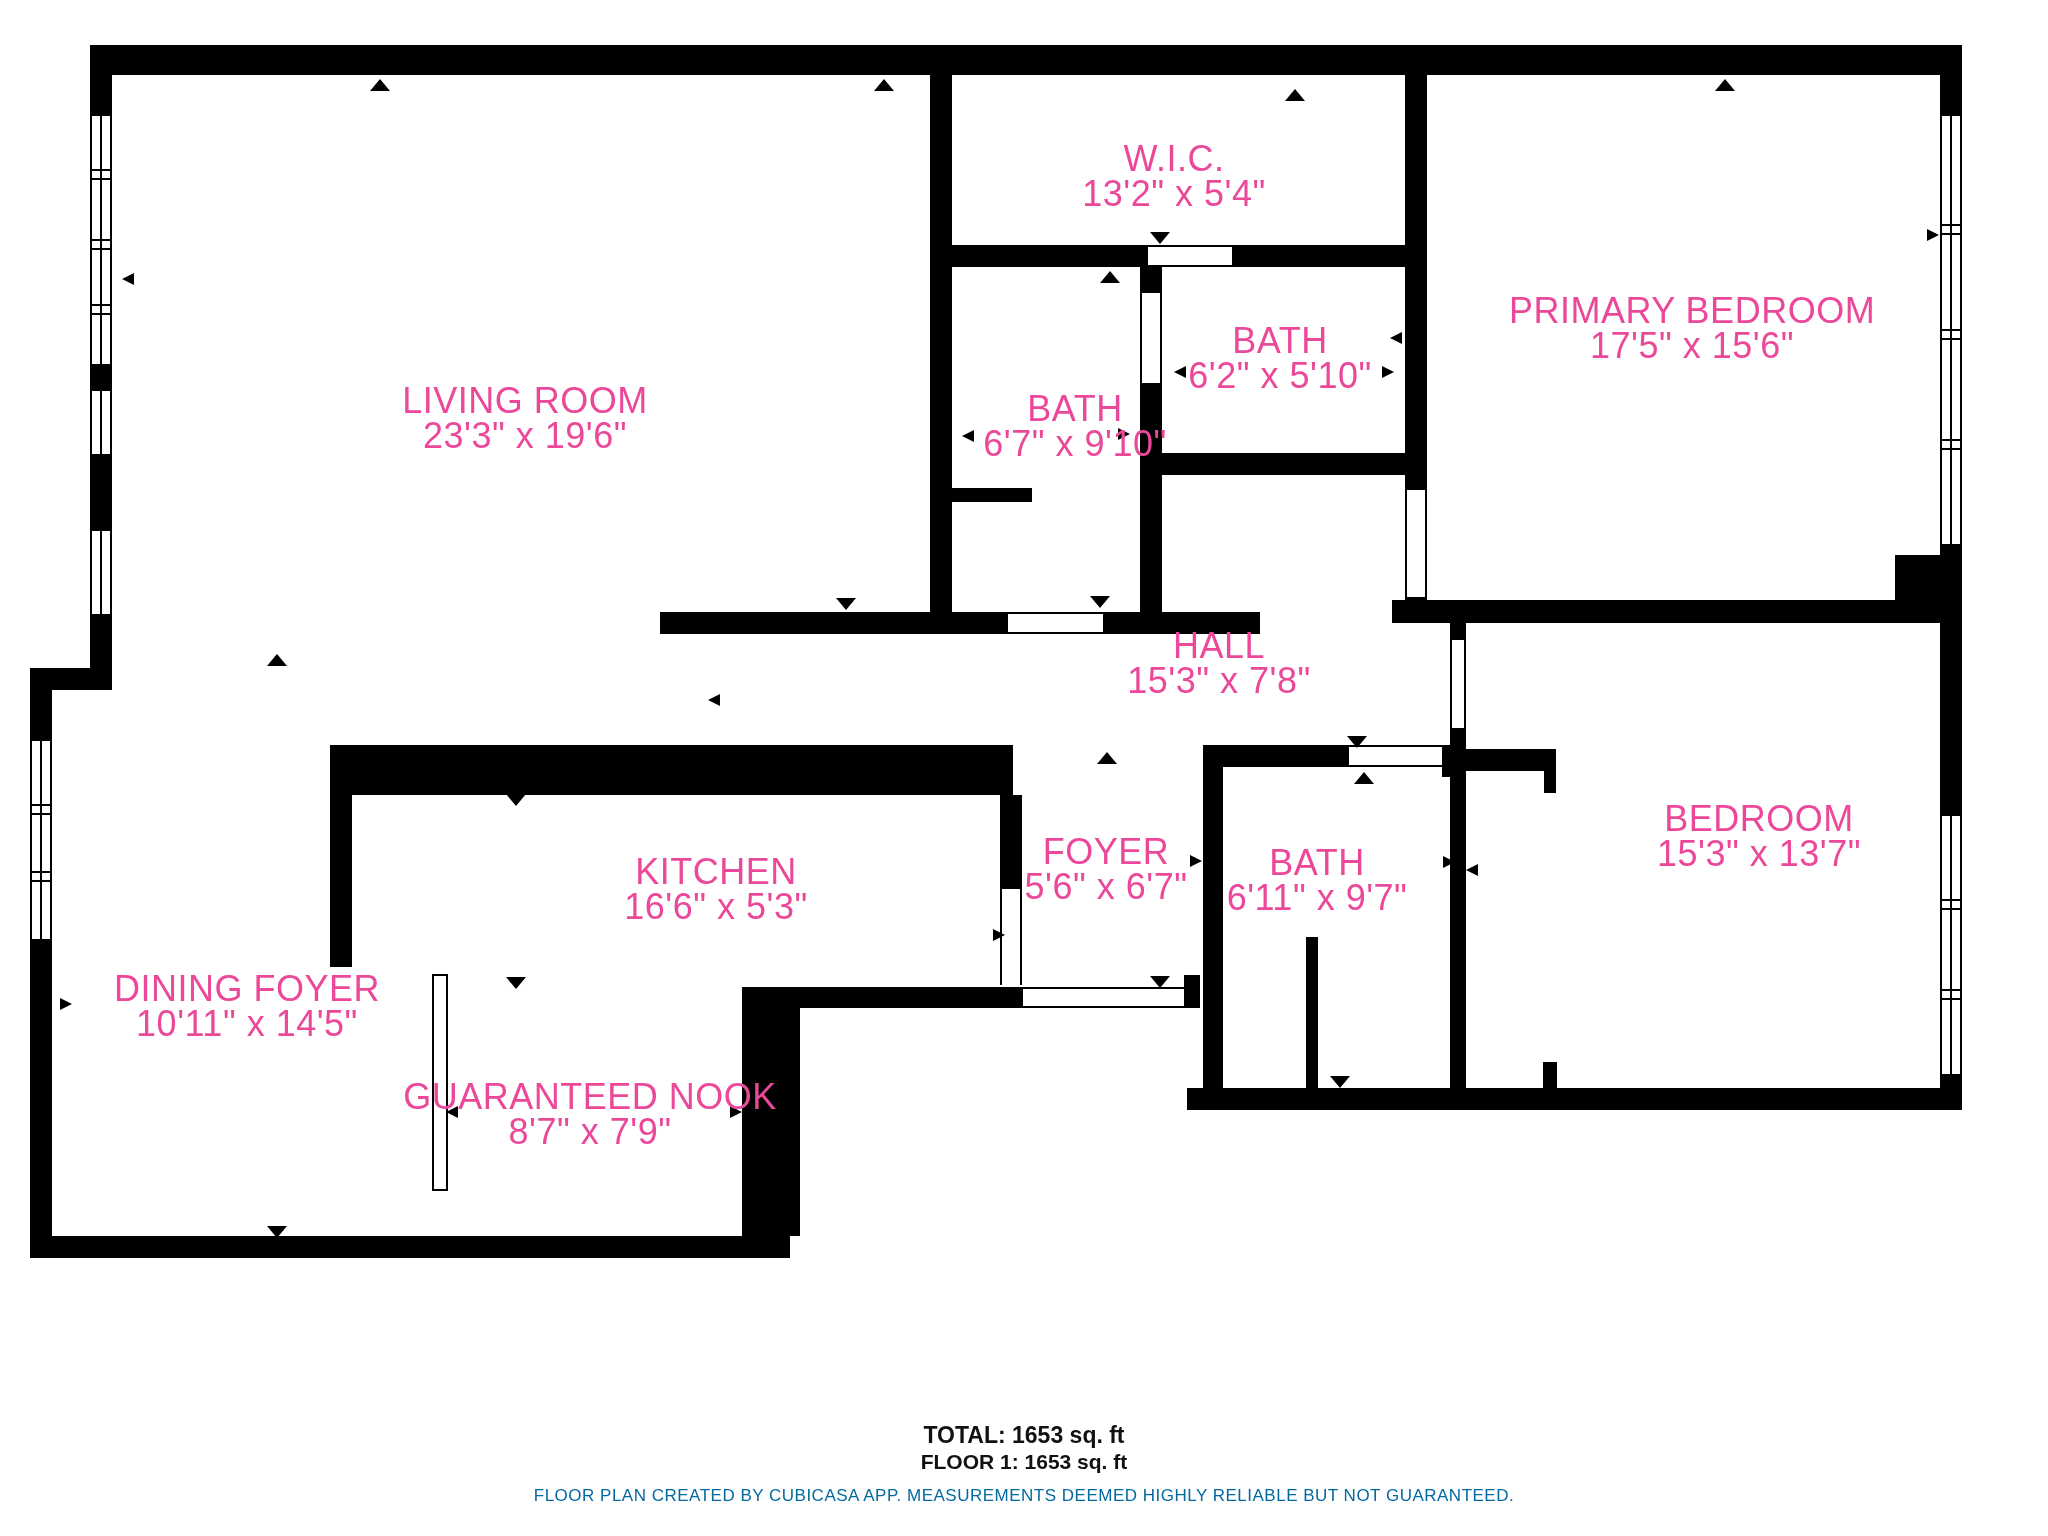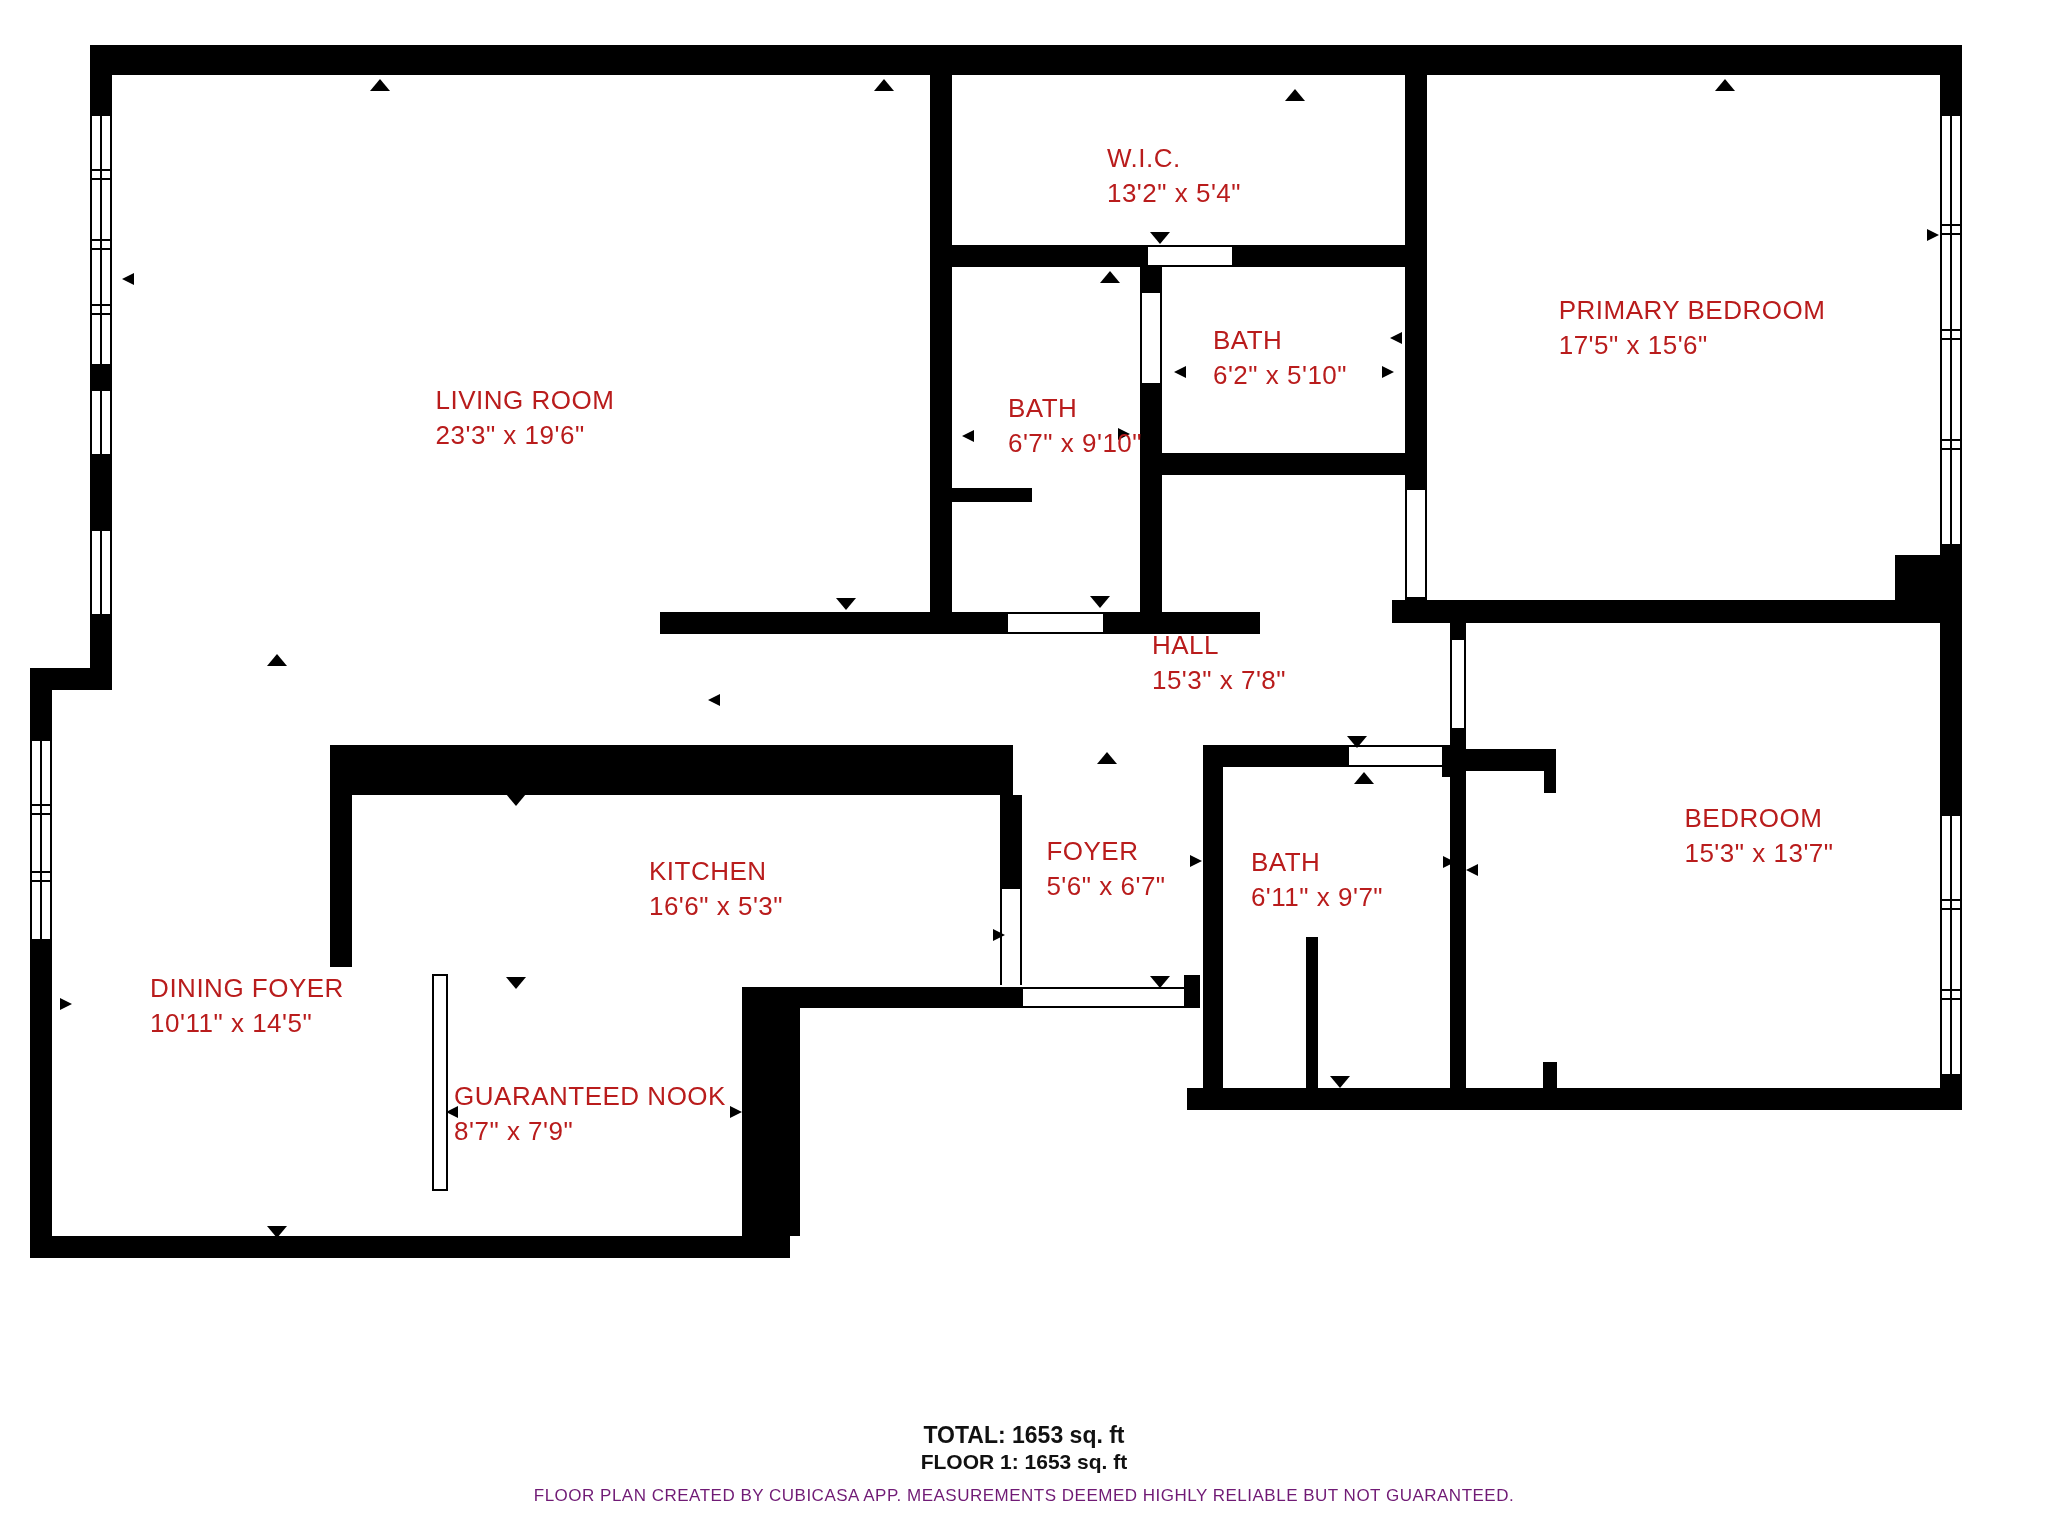--- a/index.html
+++ b/index.html
@@ -3,32 +3,32 @@
 <meta charset="utf-8">
 <style>
   html,body{margin:0;padding:0;}
   body{
     width:2048px;height:1536px;position:relative;background:#ffffff;
     font-family:"Liberation Sans","DejaVu Sans",sans-serif;overflow:hidden;
   }
   #plan-svg{position:absolute;left:0;top:0;width:2048px;height:1536px;}
   .room-label{
     position:absolute;transform:translate(-50%,-50%);
-    color:#b91c1c;line-height:35px;font-size:26px;
+    text-align:center;color:#ec4899;line-height:35px;font-size:36px;
     white-space:nowrap;letter-spacing:.5px;
   }
   .room-label .dims{display:block;}
   .summary{
     position:absolute;left:0;right:0;text-align:center;color:#111;font-weight:bold;
   }
   .summary-total{top:1422px;font-size:23px;font-weight:bold;}
   .summary-floor{top:1450px;font-size:21px;}
   .disclaimer{
     position:absolute;left:0;right:0;top:1486px;text-align:center;
-    font-size:17px;color:#701a75;letter-spacing:.5px;
+    font-size:17px;color:#0369a1;letter-spacing:.5px;
   }
 </style>
 </head>
 <body>
 
 <svg id="plan-svg" viewBox="0 0 2048 1536" xmlns="http://www.w3.org/2000/svg">
 
   <g fill="#000000">
 
     <rect x="90" y="45" width="1872" height="30"></rect>

